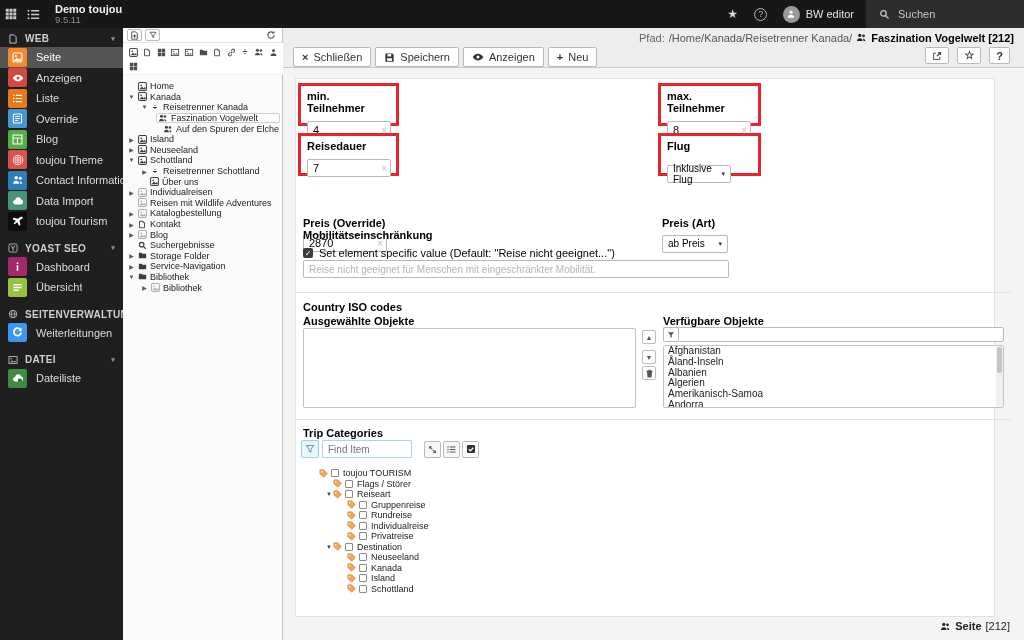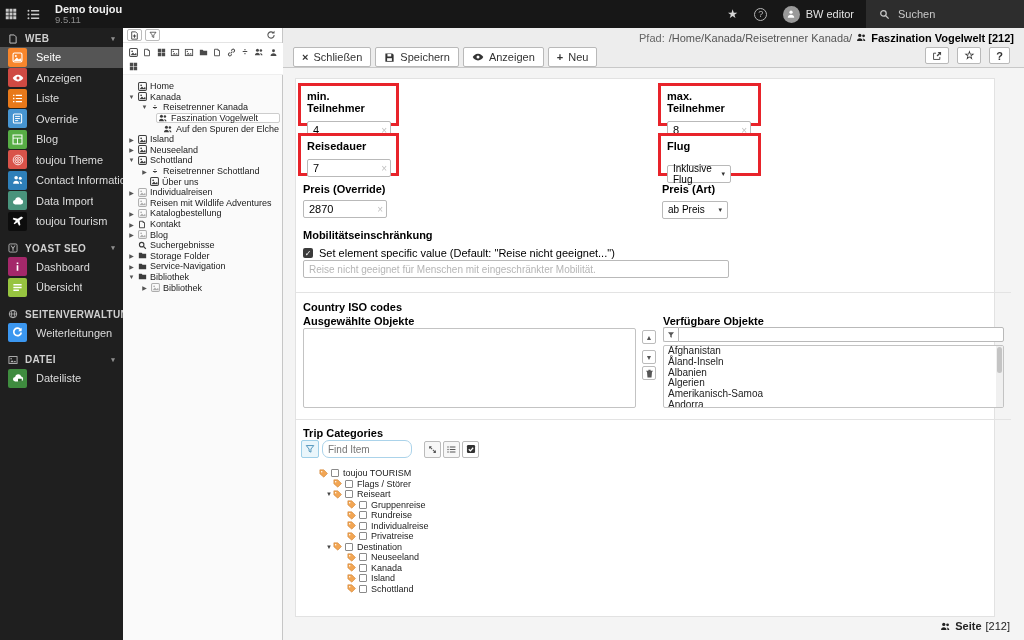--- a/index.html
+++ b/index.html
@@ -66,21 +66,21 @@
   .right-btns{margin-left:auto;display:flex;gap:4px;}
   .btn.sq{padding:0 6px;height:17px;}
 
   .scrollbody{position:absolute;left:0;top:40px;width:741px;height:572px;background:#f4f4f4;}
   .panel{position:absolute;left:12px;top:10px;width:700px;height:539px;background:#fff;border:1px solid #e2e2e2;}
 
   .flabel{font-size:11px;font-weight:bold;color:#000;display:block;}
   .red-frame{position:absolute;border:3px solid #e8232a;background:#fff;padding:4px 6px;}
   .red-frame .flabel{margin-bottom:6px;}
   .field-abs{position:absolute;}
-  .field-abs .flabel{margin-bottom:4px;}
+  .field-abs .flabel{margin-bottom:4px;margin-top:34px;}
 
   .input-wrap{position:relative;display:inline-block;}
   .inp{height:18px;border:1px solid #b9b9b9;border-radius:2px;font-size:11px;padding:0 15px 0 5px;color:#000;font-family:inherit;background:#fff;}
   .inp.small{width:84px;}
   .clear-x{position:absolute;right:4px;top:50%;transform:translateY(-50%);color:#c0c0c0;font-size:10px;cursor:pointer;}
   .fake-select{display:inline-flex;align-items:center;justify-content:space-between;border:1px solid #b9b9b9;border-radius:2px;background:#fff;height:18px;padding:0 5px;font-size:10px;color:#000;cursor:pointer;}
   .fs-caret{font-size:7px;color:#333;margin-left:5px;}
 
   .check-row{display:flex;align-items:center;gap:6px;font-size:11px;color:#000;}
   .cb-checked{width:10px;height:10px;background:#3b3b3b;border-radius:2px;color:#fff;font-size:8px;display:flex;align-items:center;justify-content:center;flex:none;}
@@ -94,21 +94,21 @@
   .iso-filter{position:absolute;display:flex;height:15px;}
   .iso-funnel{width:15px;border:1px solid #b9b9b9;border-right:none;border-radius:2px 0 0 2px;display:flex;align-items:center;justify-content:center;color:#555;background:#fff;}
   .iso-input{flex:1;border:1px solid #b9b9b9;border-radius:0 2px 2px 0;font-size:10px;padding:0 4px;font-family:inherit;}
   .iso-list{position:absolute;border:1px solid #c3c3c3;border-radius:2px;background:#fff;overflow:hidden;}
   .iso-item{font-size:10px;line-height:10.8px;padding-left:4px;color:#222;cursor:pointer;white-space:nowrap;}
   .iso-scroll{position:absolute;right:0;top:0;bottom:0;width:7px;background:#f0f0f0;}
   .iso-thumb{position:absolute;right:1px;top:1px;width:5px;height:26px;background:#c4c4c4;border-radius:3px;}
 
   .trip-filter{position:absolute;display:flex;align-items:center;}
   .trip-funnel{width:18px;height:18px;border:1px solid #9ecfe8;background:#eaf6fb;border-radius:2px;color:#4a90b8;display:flex;align-items:center;justify-content:center;margin-right:3px;cursor:pointer;padding:0;}
-  .trip-input{width:90px;height:18px;border:1px solid #abd3ea;border-radius:7px;font-size:10px;padding:0 5px;font-family:inherit;}
+  .trip-input{width:90px;height:18px;border:1px solid #abd3ea;border-radius:1px;font-size:10px;padding:0 5px;font-family:inherit;}
   .trip-group{display:flex;margin-left:12px;gap:2px;}
   .trip-gbtn{width:17px;height:17px;border:1px solid #bbb;border-radius:2px;background:#f7f7f7;color:#555;display:flex;align-items:center;justify-content:center;cursor:pointer;padding:0;}
 
   .cattree{position:absolute;}
   .cat-row{height:10.5px;display:flex;align-items:center;font-size:9px;color:#222;cursor:pointer;}
   .cat-caret{width:8px;font-size:6px;color:#444;text-align:center;flex:none;}
   .cat-check{width:8px;height:8px;border:1px solid #8a8a8a;border-radius:1px;background:#fff;margin:0 4px 0 3px;flex:none;}
   .cat-label{white-space:nowrap;}
 
   .footerline{position:absolute;right:14px;top:552px;display:flex;align-items:center;gap:4px;font-size:11px;color:#222;}

